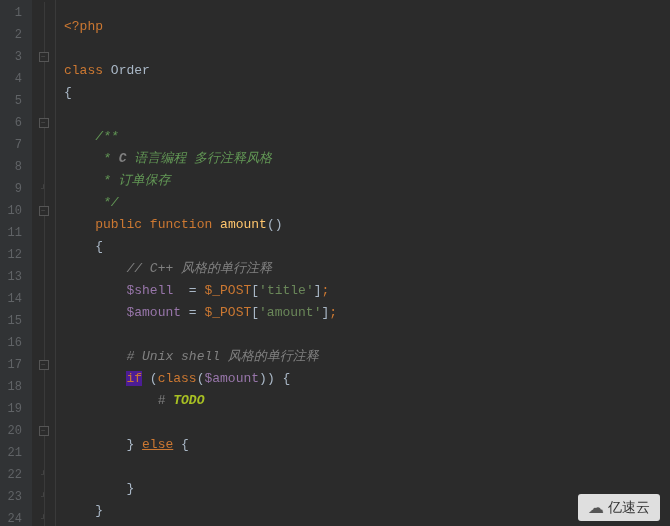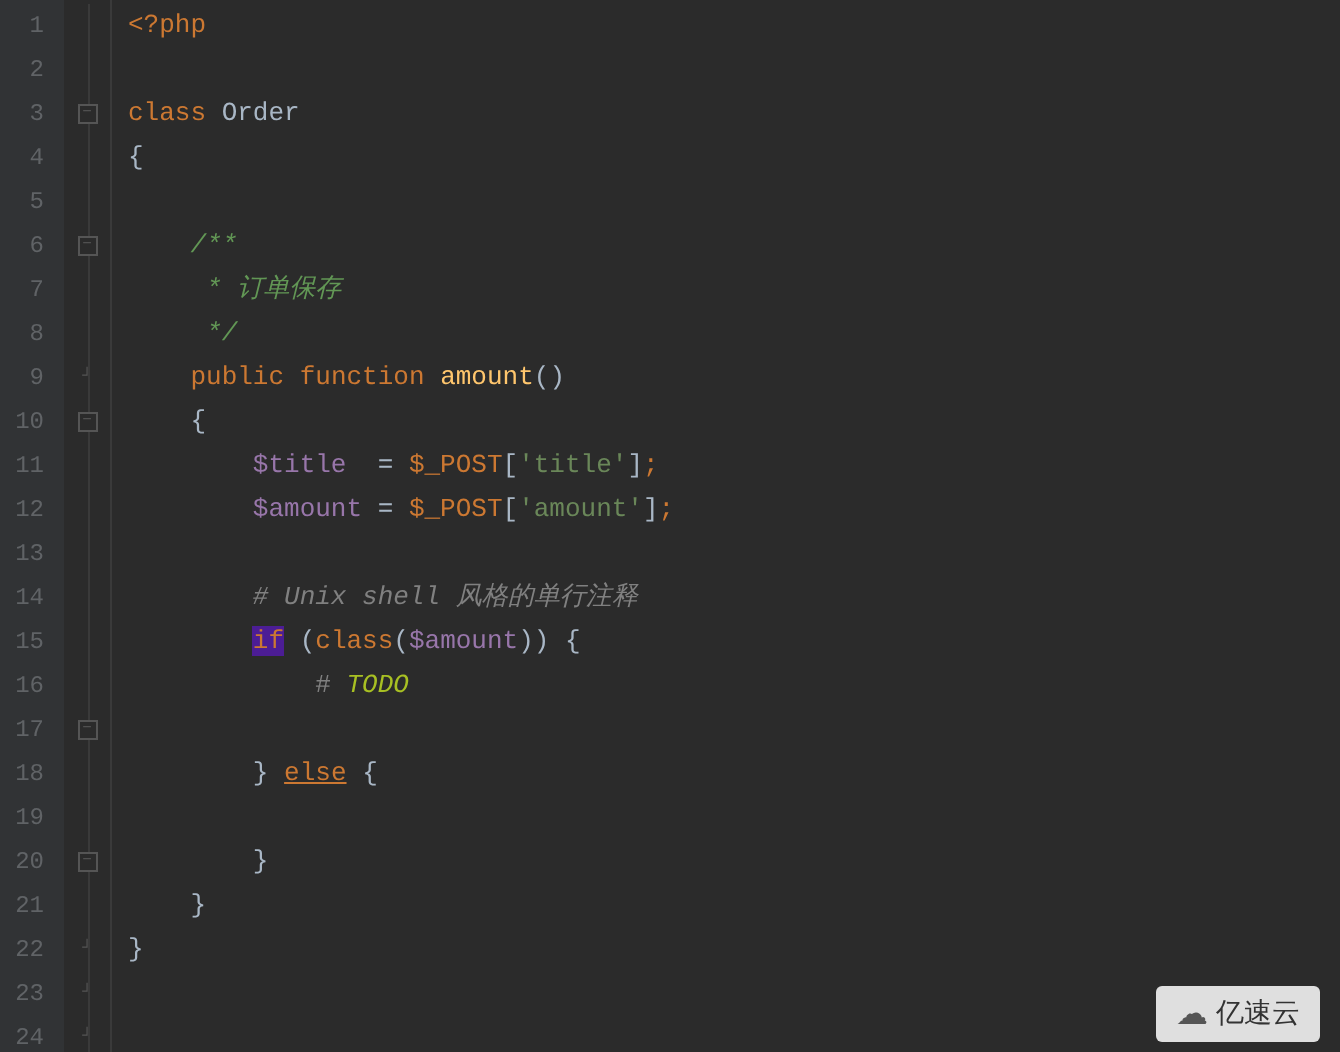--- a/index.html
+++ b/index.html
@@ -67,21 +67,21 @@
       background: #2b2b2b;
       display: inline-block;
       width: 10px;
       height: 10px;
       border: 1px solid #555;
       line-height: 8px;
       font-size: 8px;
     }
     .code-area {
       flex: 1;
-      padding-top: 2px;
+      padding-top: 16px;
       background: #2b2b2b;
       overflow: hidden;
     }
     .code-line {
       height: 22px;
       line-height: 22px;
       white-space: pre;
       padding-left: 8px;
     }
     .k-php { color: #cc7832; }
@@ -96,21 +96,21 @@
     .comment { color: #808080; font-style: italic; }
     .comment-bold { color: #808080; font-weight: bold; font-style: italic; }
     .doc-comment { color: #629755; font-style: italic; }
     .var { color: #9876aa; }
     .superglobal { color: #cc7832; }
     .string { color: #6a8759; }
     .punct { color: #a9b7c6; }
     .paren { color: #a9b7c6; }
     .brace { color: #a9b7c6; }
     .semi { color: #cc7832; }
-    .todo { color: #a8c023; font-style: italic; font-weight: normal; }
+    .todo { color: #a8c023; font-style: italic; font-weight: bold; }
     .hash { color: #808080; }
     
     .watermark {
       position: absolute;
       bottom: 5px;
       right: 10px;
       background: rgba(255,255,255,0.85);
       padding: 4px 10px;
       border-radius: 3px;
       color: #333;
@@ -181,25 +181,27 @@
       <div class="fold-line"><span class="fold-mark" style="border: none; background: transparent; color: rgb(85, 85, 85);">┘</span></div>
       <div class="fold-line"><span class="fold-mark" style="border: none; background: transparent; color: rgb(85, 85, 85);">┘</span></div>
     </div>
   <div class="code-area" id="code-area">
       <div class="code-line"><span class="k-php">&lt;?php</span></div>
       <div class="code-line"></div>
       <div class="code-line"><span class="k-class">class</span><span> </span><span class="classname">Order</span></div>
       <div class="code-line"><span class="brace">{</span></div>
       <div class="code-line"></div>
       <div class="code-line"><span>    </span><span class="doc-comment">/**</span></div>
+      <div class="code-line"><span>     </span><span class="doc-comment">* </span><span class="comment-bold">C</span><span class="doc-comment"> 语言编程 多行注释风格</span></div>
       <div class="code-line"><span>     </span><span class="doc-comment">* 订单保存</span></div>
       <div class="code-line"><span>     </span><span class="doc-comment">*/</span></div>
       <div class="code-line"><span>    </span><span class="k-public">public</span><span> </span><span class="k-function">function</span><span> </span><span class="funcname">amount</span><span class="paren">()</span></div>
       <div class="code-line"><span>    </span><span class="brace">{</span></div>
-      <div class="code-line"><span>        </span><span class="var">$title</span><span class="punct">  = </span><span class="superglobal">$_POST</span><span class="punct">[</span><span class="string">'title'</span><span class="punct">]</span><span class="semi">;</span></div>
+      <div class="code-line"><span>        </span><span class="comment">// </span><span class="comment">C++</span><span class="comment"> 风格的单行注释</span></div>
+      <div class="code-line"><span>        </span><span class="var">$shell</span><span class="punct">  = </span><span class="superglobal">$_POST</span><span class="punct">[</span><span class="string">'title'</span><span class="punct">]</span><span class="semi">;</span></div>
       <div class="code-line"><span>        </span><span class="var">$amount</span><span class="punct"> = </span><span class="superglobal">$_POST</span><span class="punct">[</span><span class="string">'amount'</span><span class="punct">]</span><span class="semi">;</span></div>
       <div class="code-line"></div>
       <div class="code-line"><span>        </span><span class="comment"># Unix shell 风格的单行注释</span></div>
       <div class="code-line"><span>        </span><span class="k-if">if</span><span class="paren"> (</span><span class="k-empty">class</span><span class="paren">(</span><span class="var">$amount</span><span class="paren">)) </span><span class="brace">{</span></div>
       <div class="code-line"><span>            </span><span class="hash"># </span><span class="todo">TODO</span></div>
       <div class="code-line"></div>
       <div class="code-line"><span>        </span><span class="brace">}</span><span> </span><span class="k-else">else</span><span> </span><span class="brace">{</span></div>
       <div class="code-line"></div>
       <div class="code-line"><span>        </span><span class="brace">}</span></div>
       <div class="code-line"><span>    </span><span class="brace">}</span></div>

